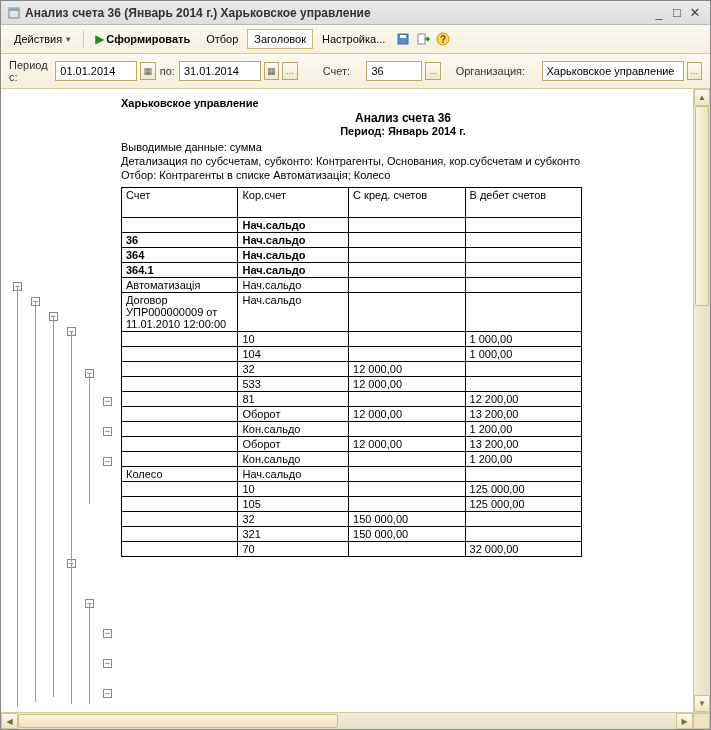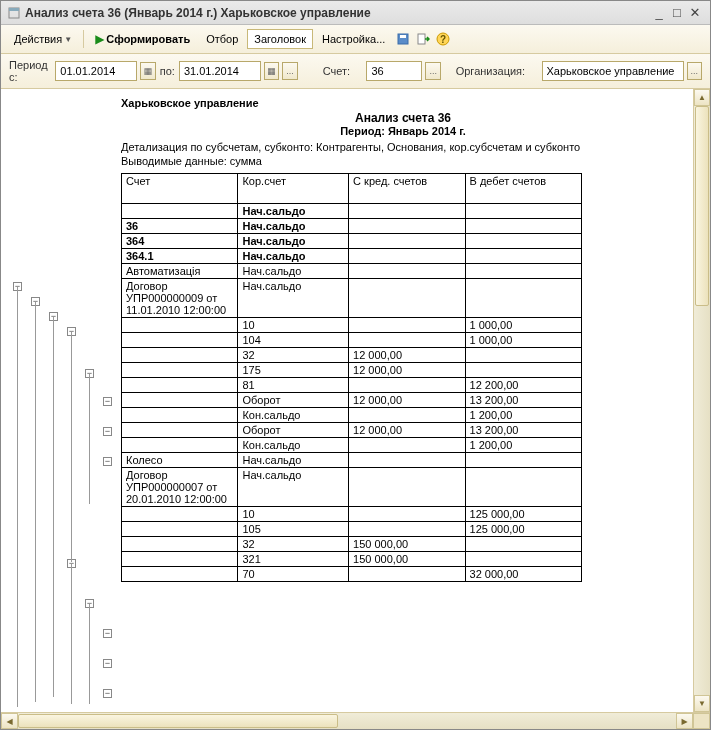--- a/index.html
+++ b/index.html
@@ -153,22 +153,23 @@
       <div class="treeline" style="top:285px;left:88px;width:1px;height:130px"></div>
       <div class="treeline" style="top:475px;left:70px;width:1px;height:140px"></div>
       <div class="treeline" style="top:515px;left:88px;width:1px;height:100px"></div>
     </div>
 
     <div class="report">
       <div class="report-inner">
         <div class="rtitle">Харьковское управление</div>
         <div class="rcenter">Анализ счета 36</div>
         <div class="rperiod">Период: Январь 2014 г.</div>
+        <div class="rinfo">Выводимые данные: сумма</div>
         <div class="rinfo">Детализация по  субсчетам, субконто: Контрагенты, Основания, кор.субсчетам и субконто</div>
-        <div class="rinfo">Выводимые данные: сумма</div>
+        <div class="rinfo">Отбор: Контрагенты в списке Автоматизація; Колесо</div>
         <table class="rtable">
           <thead>
             <tr>
               <th style="width:100px">Счет</th>
               <th style="width:95px">Кор.счет</th>
               <th style="width:100px">С кред. счетов</th>
               <th style="width:100px">В дебет счетов</th>
             </tr>
           </thead>
           <tbody id="tbody">
@@ -221,21 +222,21 @@
                 <td class="num">1 000,00</td>
               </tr>
               <tr>
                 <td></td>
                 <td>32</td>
                 <td class="num">12 000,00</td>
                 <td class="num"></td>
               </tr>
               <tr>
                 <td></td>
-                <td>175</td>
+                <td>533</td>
                 <td class="num">12 000,00</td>
                 <td class="num"></td>
               </tr>
               <tr>
                 <td></td>
                 <td>81</td>
                 <td class="num"></td>
                 <td class="num">12 200,00</td>
               </tr>
               <tr>
@@ -257,26 +258,20 @@
                 <td class="num">13 200,00</td>
               </tr>
               <tr>
                 <td></td>
                 <td>Кон.сальдо</td>
                 <td class="num"></td>
                 <td class="num">1 200,00</td>
               </tr>
               <tr>
                 <td>Колесо</td>
-                <td>Нач.сальдо</td>
-                <td class="num"></td>
-                <td class="num"></td>
-              </tr>
-              <tr>
-                <td>Договор УПР000000007 от 20.01.2010 12:00:00</td>
                 <td>Нач.сальдо</td>
                 <td class="num"></td>
                 <td class="num"></td>
               </tr>
               <tr>
                 <td></td>
                 <td>10</td>
                 <td class="num"></td>
                 <td class="num">125 000,00</td>
               </tr>

